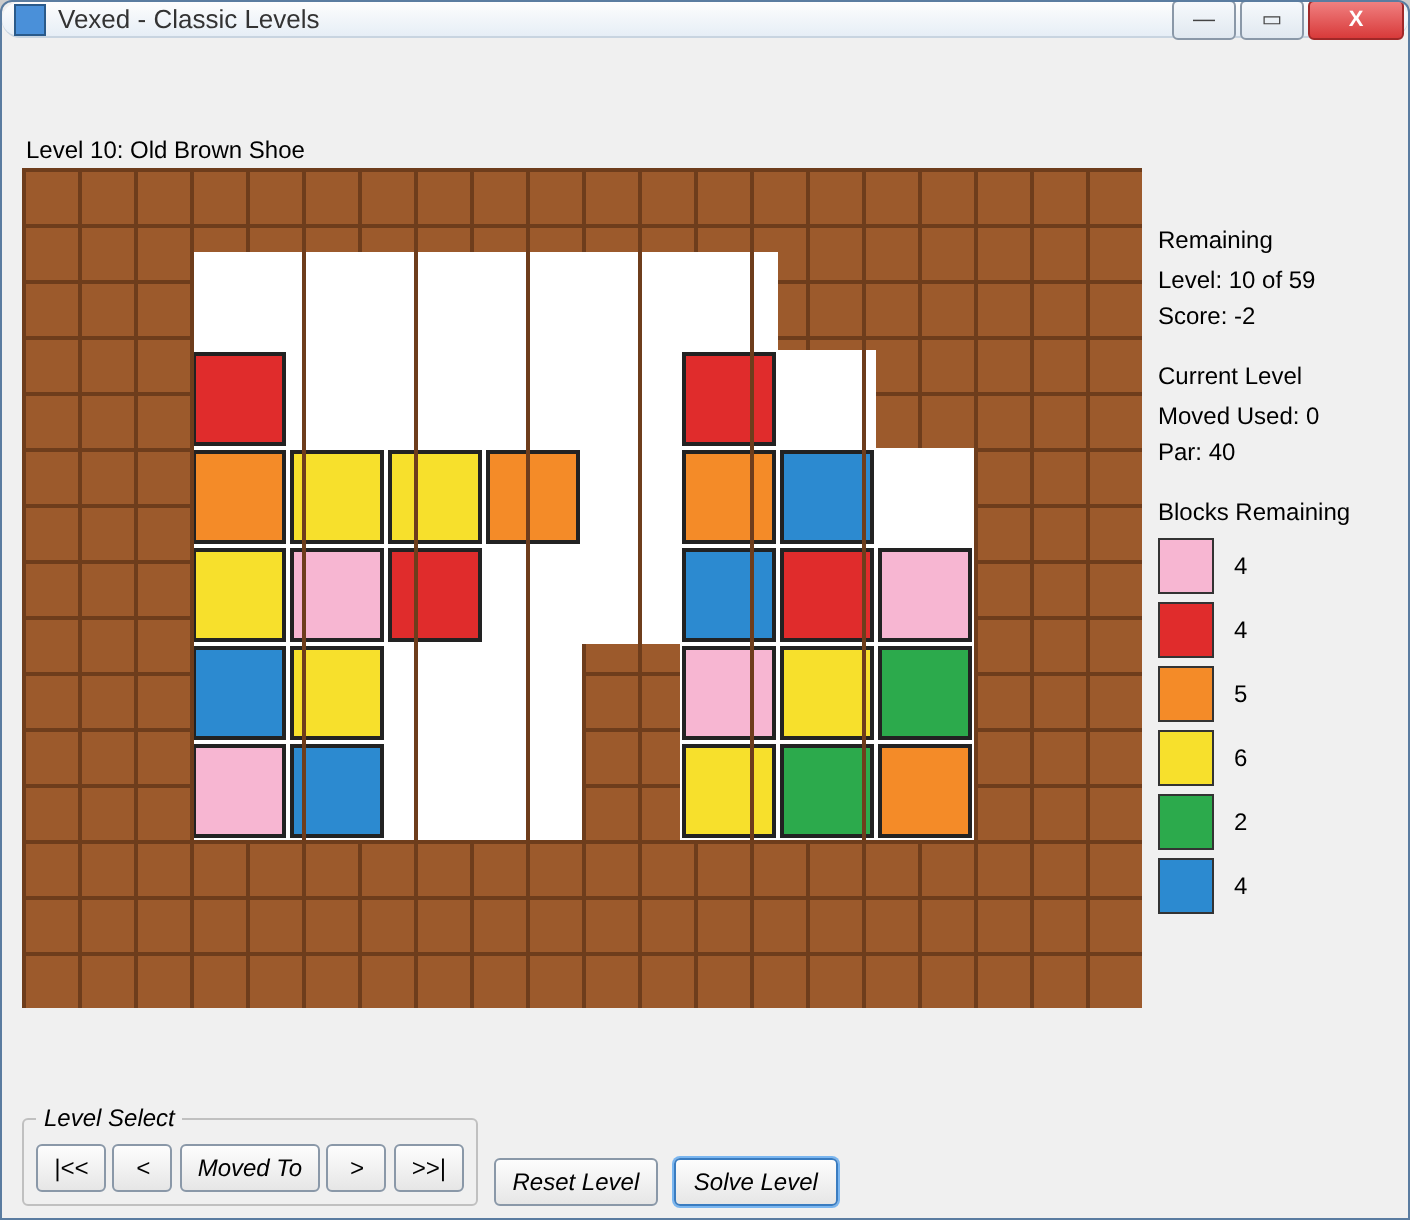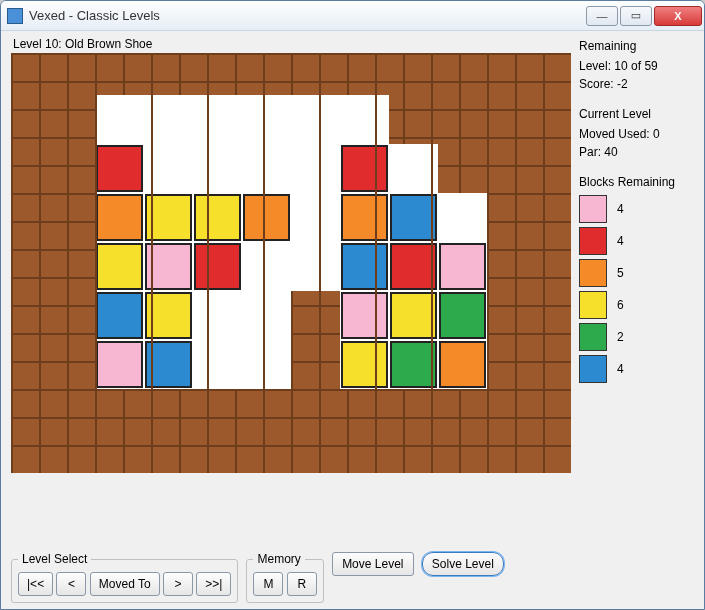--- a/index.html
+++ b/index.html
@@ -13,26 +13,27 @@
   width: 705px;
   height: 610px;
   background: #f0f0f0;
   border: 1px solid #5a7ca0;
   border-radius: 6px 6px 0 0;
   overflow: hidden;
   display: flex;
   flex-direction: column;
 }
 .titlebar {
-  height: 30px;
+  height: 18px;
   background: linear-gradient(#fdfdfd, #e6eef6);
   border-bottom: 1px solid #c8d4e0;
   display: flex;
   align-items: center;
   padding: 0 2px 0 6px;
+  border-radius: 10px;
 }
 .titlebar .appicon {
   width: 16px; height: 16px;
   background: #4a90d9;
   border: 1px solid #2a5a8a;
   margin-right: 6px;
 }
 .titlebar .title { flex: 1; color: #333; font-size: 13px; }
 .titlebar .winbtns { display: flex; gap: 2px; }
 .titlebar .winbtn {
@@ -65,20 +66,21 @@
 .menubar .menuitem {
   font-size: 13px;
   color: #000;
 }
 .menubar .menuitem .ul { text-decoration: underline; }
 .content {
   flex: 1;
   display: flex;
   padding: 6px 10px 4px 10px;
   gap: 8px;
+  align-items: center;
 }
 .leftcol { flex: 1; display: flex; flex-direction: column; }
 .levelcaption { font-size: 12px; margin-bottom: 2px; padding-left: 2px; }
 .board-wrap {
   width: 560px;
   height: 420px;
   position: relative;
 }
 .board {
   width: 100%;
@@ -134,22 +136,24 @@
 .sidebar .gap { height: 8px; }
 .blocks-remaining .row {
   display: flex; align-items: center; gap: 10px; margin-bottom: 4px;
 }
 .blocks-remaining .sw {
   width: 28px; height: 28px; border: 1px solid #333;
 }
 
 .bottom-controls {
   display: flex;
+  align-items: flex-end;
   padding: 2px 10px 6px 10px;
   gap: 8px;
+  font-style: italic;
 }
 fieldset {
   border: 1px solid #c0c0c0;
   border-radius: 3px;
   padding: 6px 6px 6px 6px;
   margin: 0;
 }
 fieldset legend { font-size: 12px; padding: 0 4px; }
 .btn {
   height: 24px;
@@ -159,21 +163,20 @@
   border-radius: 3px;
   background: linear-gradient(#fdfdfd,#e6e6e6);
   font-size: 12px;
   display: inline-flex;
   align-items: center;
   justify-content: center;
 }
 .btn.highlight {
   border-color: #3a7cc0;
   box-shadow: 0 0 0 1px #7ab6f0;
-  border-radius: 11px;
 }
 .statusbar {
   height: 24px;
   background: #f4f4f4;
   border-top: 1px solid #d0d0d0;
   display: flex;
   align-items: center;
   padding: 0 8px;
   font-size: 12px;
 }
@@ -364,23 +367,18 @@
   <div class="bottom-controls">
     <fieldset>
       <legend>Level Select</legend>
       <span class="btn">|&lt;&lt;</span>
       <span class="btn">&lt;</span>
       <span class="btn">Moved To</span>
       <span class="btn">&gt;</span>
       <span class="btn">&gt;&gt;|</span>
     </fieldset>
 
-    <fieldset>
-      <legend>Memory</legend>
-      <span class="btn">M</span>
-      <span class="btn">R</span>
-    </fieldset>
-
-    <span class="btn" style="min-width:82px">Move Level</span>
+
+    <span class="btn" style="min-width:82px">Reset Level</span>
     <span class="btn highlight" style="min-width:82px">Solve Level</span>
   </div>
 
 </div>
 
 </body></html>

